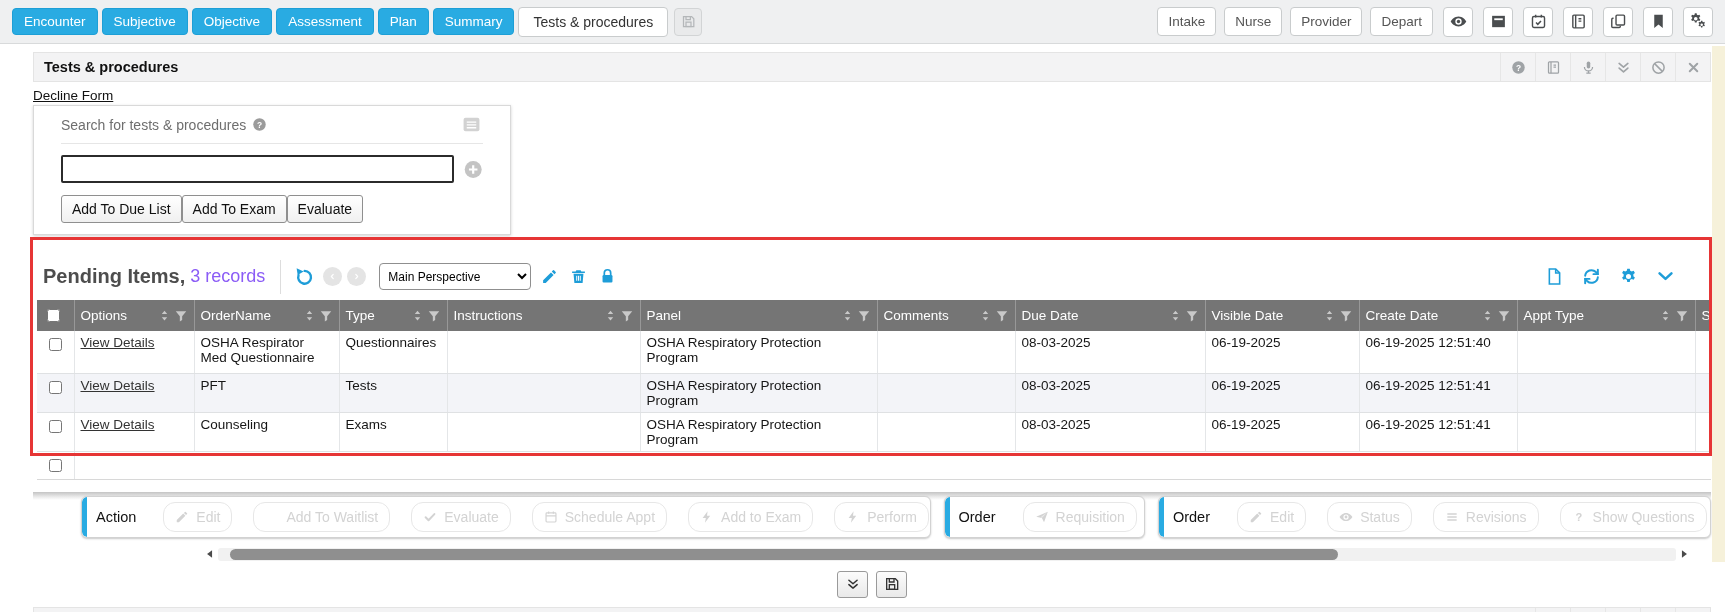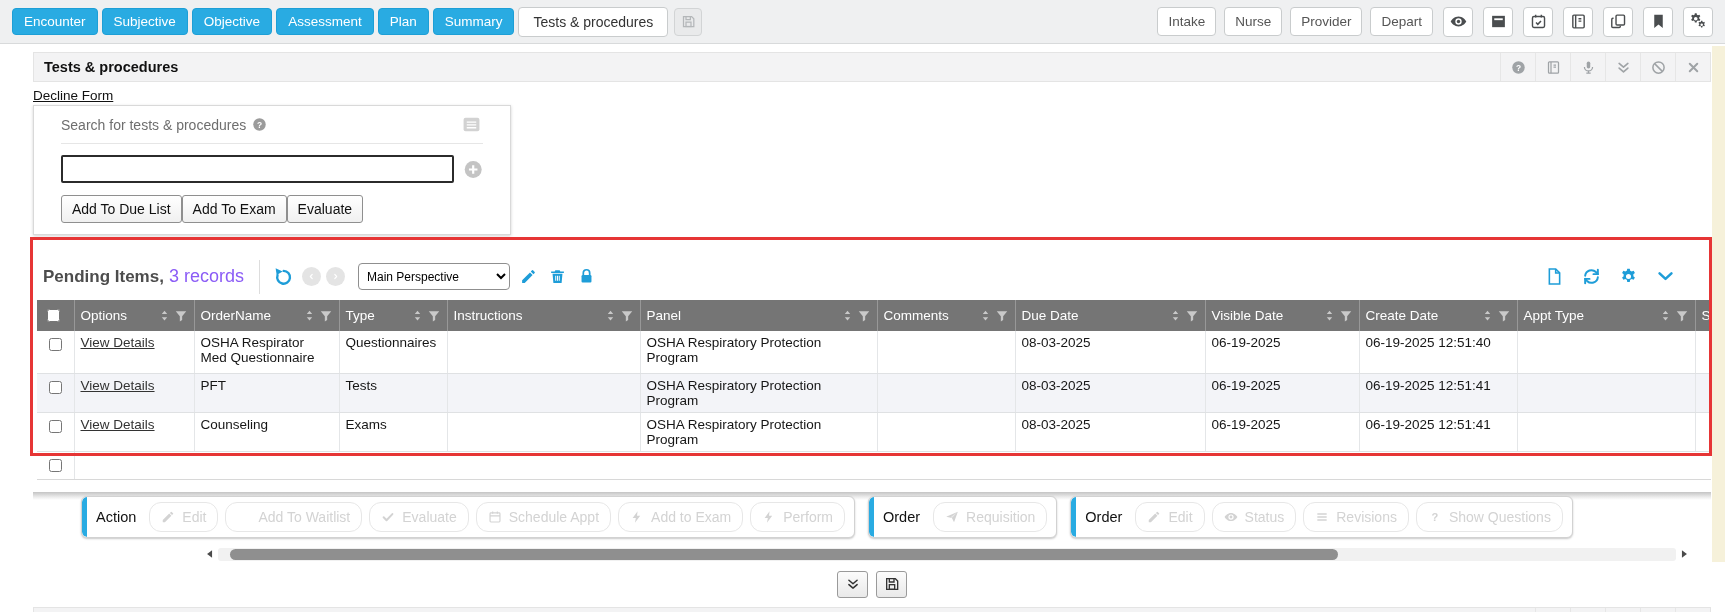--- a/index.html
+++ b/index.html
@@ -36,21 +36,21 @@
   .q-gray{color:#9b9b9b;width:15px;height:15px}
   .list-btn{margin-left:auto;color:#d2d2d2;width:23px;height:19px;cursor:pointer}
   .search-input-row{display:flex;align-items:center;gap:9px;margin-top:11px}
   .search-input{width:392px;height:24px;border:2px solid #2b2b2b;border-radius:2px;font:inherit;padding:0 4px;box-sizing:content-box}
   .plus-ic{color:#c4c4c4;width:21px;height:21px;cursor:pointer}
   .search-btns{display:flex;margin-top:12px}
   .sbtn{border:1px solid #8f8f8f;border-radius:3px;background:linear-gradient(#ffffff,#f0f0f0);padding:5px 10px;font-size:14px;color:#111;cursor:pointer}
 
   
   .pending-toolbar{margin-top:18px;height:47px;display:flex;align-items:center;padding:0 10px}
-  .pi-title{font-weight:bold;color:#4d4d4d;font-size:17px}
+  .pi-title{font-weight:bold;color:#4d4d4d;font-size:20px}
   .pi-count{color:#8b5cf6;font-size:18px;margin-left:5px}
   .pi-sep{width:1px;height:34px;background:#ddd;margin:0 13px 0 15px}
   .undo-ic{color:#1e9dd8;width:21px;height:21px;margin-right:8px;cursor:pointer}
   .nav-circle{width:19px;height:19px;border-radius:50%;background:#e4e4e4;color:#fff;display:flex;align-items:center;justify-content:center;margin-right:5px;border:none;cursor:default}
   .nav-circle .ic{width:11px;height:11px}
   .persp{height:27px;border:1px solid #8f8f8f;border-radius:4px;font-size:12px;padding:0 4px;margin:0 10px 0 8px;background:#fff;min-width:152px;font-family:inherit}
   .edit-ics{display:flex;gap:12px;align-items:center;color:#1e9dd8}
   .edit-ics .ic{width:17px;height:17px;cursor:pointer}
   .pt-spacer{flex:1}
   .right-ics{display:flex;gap:18px;align-items:center;color:#1e9dd8;margin-right:26px}
@@ -70,21 +70,21 @@
   .vd{color:#333;text-decoration:underline;cursor:pointer}
   tr.empty td{border-right:none;border-bottom:1px solid #d8d8d8;height:16px}
   tr.empty td.cb-cell{border-right:1px solid #e4e6e8}
 
   
   .shelf{height:8px;background:linear-gradient(#c4c4c4,#ededed 65%,#fff);margin-top:12px}
   .groups{display:flex;gap:13px;margin:-4px 0 0 48px;align-items:flex-start}
   .group{background:#fff;border:1px solid #d2d2d2;border-radius:6px;box-shadow:0 1px 2px rgba(0,0,0,.22);display:flex;align-items:center;padding:5px 9px 5px 0;position:relative;overflow:hidden}
   .group::before{content:"";position:absolute;left:0;top:0;bottom:0;width:5px;background:#29abe2;border-radius:6px 0 0 6px}
   .g-label{font-size:14.5px;color:#111;margin:0 6px 0 14px;white-space:nowrap}
-  .g-btn{display:flex;align-items:center;gap:7px;border:1px solid #e7e7e7;border-radius:12px;background:#fff;color:#d3d3d3;font-size:14px;padding:6px 11px;margin-left:7px;white-space:nowrap;cursor:default}
+  .g-btn{display:flex;align-items:center;gap:7px;border:1px solid #e7e7e7;border-radius:12px;background:#fff;color:#d3d3d3;font-size:14px;padding:6px 11px;margin-left:21px;white-space:nowrap;cursor:default}
   .g-btn .ic{width:14px;height:14px}
 
   
   .hscroll{display:flex;align-items:center;margin:10px 22px 0 172px;gap:3px}
   .sb-arrow{color:#4a4a4a;width:10px;height:10px;cursor:pointer}
   .sb-track{flex:1;height:13px;background:#f1f1f1;border-radius:3px;position:relative}
   .sb-thumb{position:absolute;left:12px;top:1px;height:11px;width:76%;background:#8f8f8f;border-radius:6px;cursor:grab}
 
   
   .mid-btns{display:flex;justify-content:center;gap:8px;margin-top:10px}

